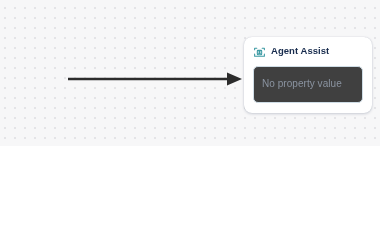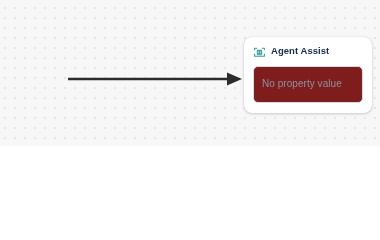--- a/index.html
+++ b/index.html
@@ -94,21 +94,21 @@
     color: #172b4d;
     letter-spacing: 0.05px;
     white-space: nowrap;
   }
   #agent-property-field {
     margin-top: 6px;
     height: 37px;
     border: 1px solid #cfdde6;
     border-radius: 5px;
     box-sizing: border-box;
-    background: #7f1d1d;
+    background: #404040;
     padding: 6px 8px;
   }
   #agent-property-placeholder {
     font-size: 10px;
     color: #8a93a0;
     white-space: nowrap;
     letter-spacing: 0.05px;
   }
 </style>
 </head>

